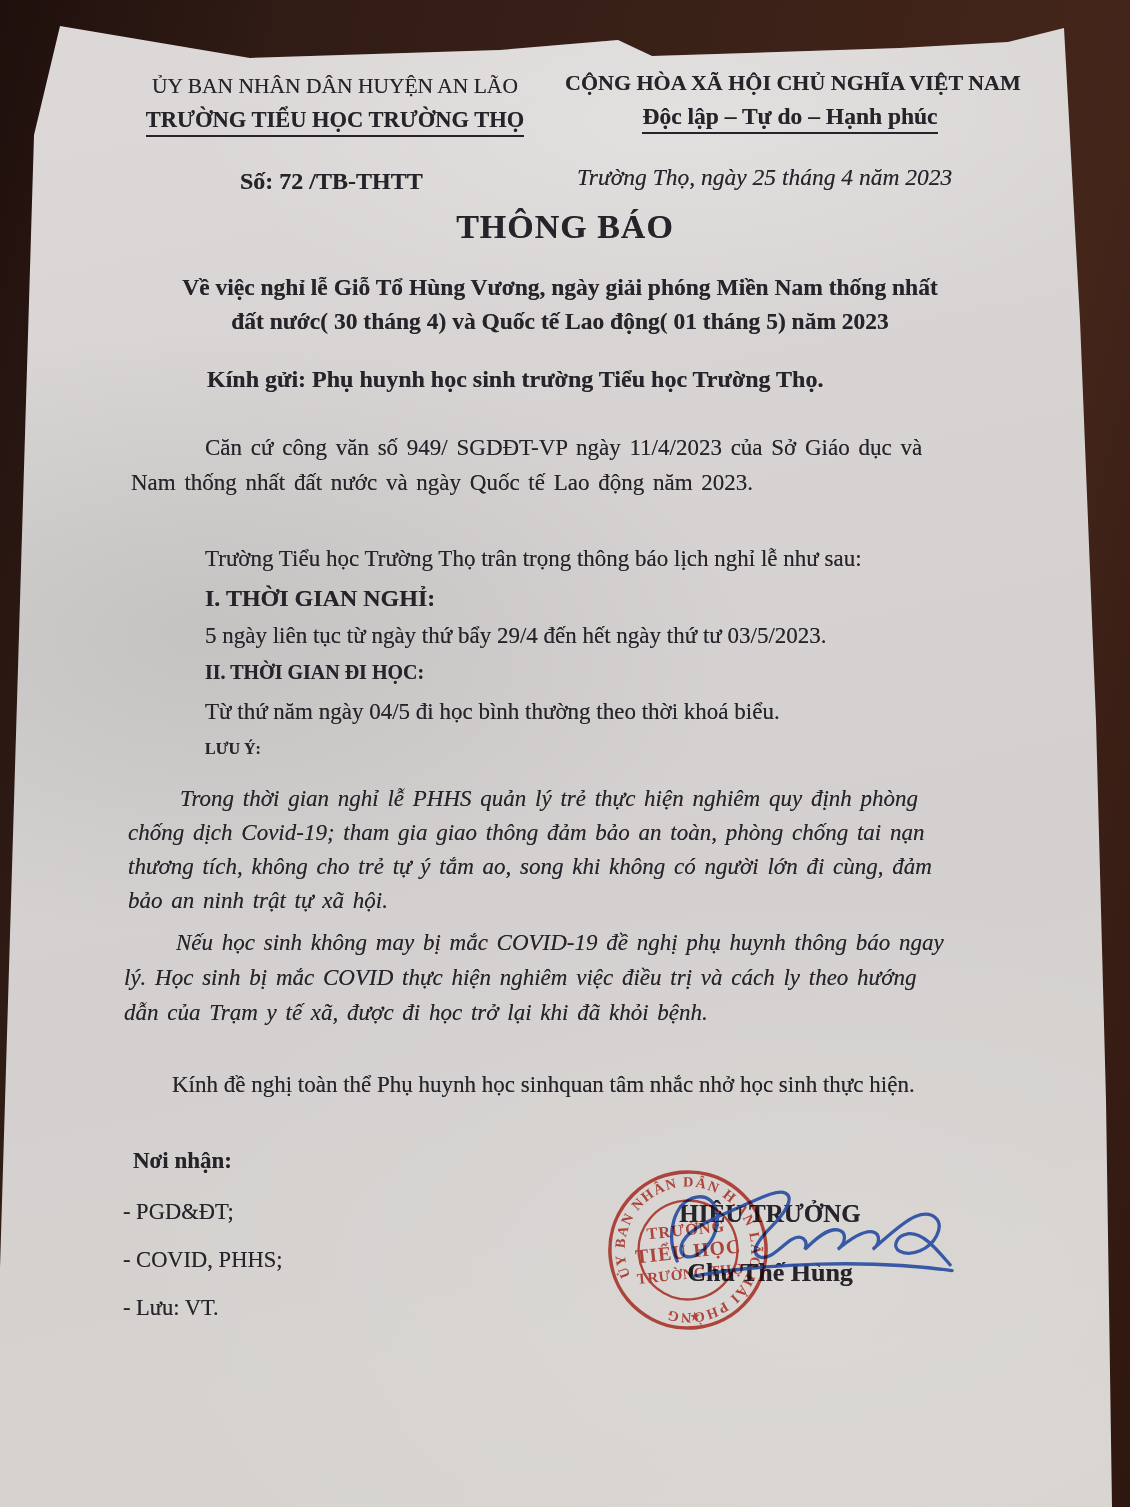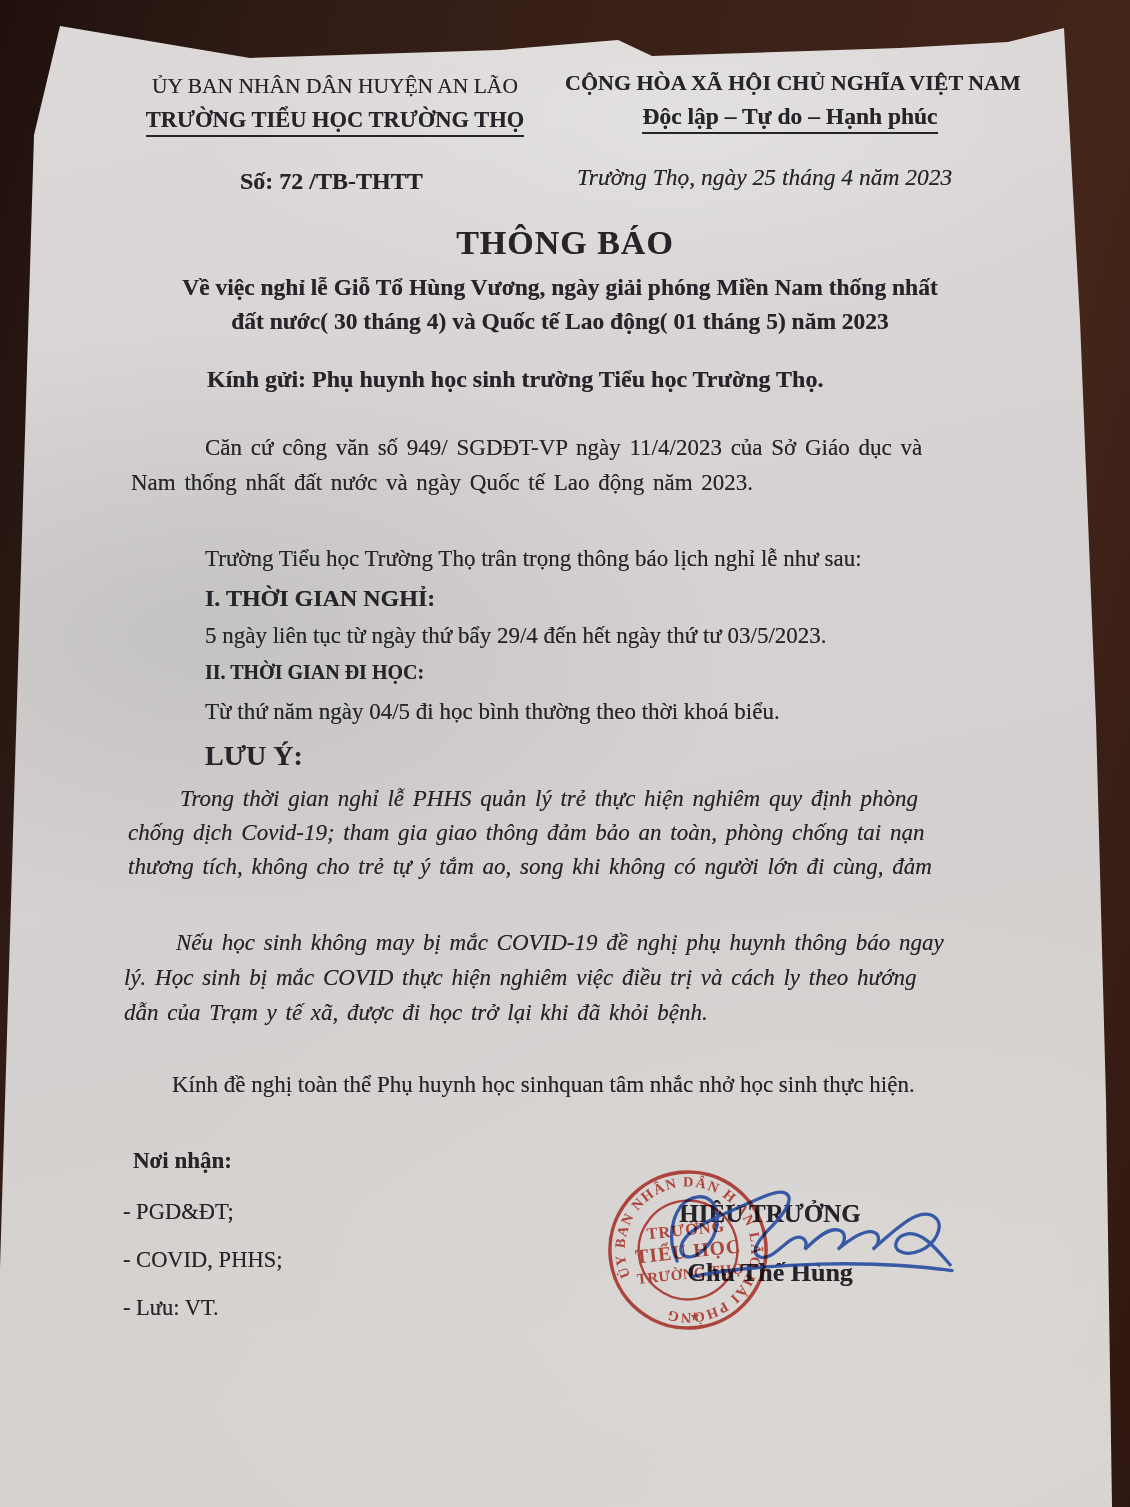--- a/index.html
+++ b/index.html
@@ -44,21 +44,21 @@
 <div class="abs ctr" style="left:565px;top:70px;width:450px;" data-name="header-national-block">
   <div class="t b" style="font-size:22px;" data-name="national-motto-line1">CỘNG HÒA XÃ HỘI CHỦ NGHĨA VIỆT NAM</div>
   <div style="margin-top:7px;">
     <span class="t b u" style="font-size:23.5px;" data-name="national-motto-line2">Độc lập – Tự do – Hạnh phúc</span>
   </div>
 </div>
 
 <div class="abs t" style="left:240px;top:168px;font-size:24px;font-weight:bold;" data-name="doc-number">Số: 72 /TB-THTT</div>
 <div class="abs t i" style="left:577px;top:164px;font-size:23.5px;" data-name="place-date-line">Trường Thọ, ngày 25 tháng 4 năm 2023</div>
 
-<div class="abs ctr" style="left:0;top:224px;width:1130px;" data-name="doc-title-wrap">
+<div class="abs ctr" style="left:0;top:208px;width:1130px;" data-name="doc-title-wrap">
   <span class="t b" style="font-size:34px;letter-spacing:1px;" data-name="doc-title">THÔNG BÁO</span>
 </div>
 
 <div class="abs ctr" style="left:0;top:270px;width:1120px;" data-name="doc-subtitle">
   <div class="tline b" style="font-size:23.5px;height:36px;line-height:36px;" data-name="doc-subtitle-lines">
       <div class="tline">Về việc nghỉ lễ Giỗ Tổ Hùng Vương, ngày giải phóng Miền Nam thống nhất</div>
       <div class="tline">đất nước( 30 tháng 4) và Quốc tế Lao động( 01 tháng 5) năm 2023</div>
     </div>
 </div>
 
@@ -76,27 +76,28 @@
 </style>
 
 <div class="abs t body-size" style="left:205px;top:546px;" data-name="announce-line">Trường Tiểu học Trường Thọ trân trọng thông báo lịch nghỉ lễ như sau:</div>
 
 <div class="abs t b" style="left:205px;top:585px;font-size:24px;" data-name="section1-heading">I. THỜI GIAN NGHỈ:</div>
 <div class="abs t body-size" style="left:205px;top:623px;" data-name="section1-body">5 ngày liên tục từ ngày thứ bẩy 29/4 đến hết ngày thứ tư 03/5/2023.</div>
 
 <div class="abs t b" style="left:205px;top:661px;font-size:20px;" data-name="section2-heading">II. THỜI GIAN ĐI HỌC:</div>
 <div class="abs t body-size" style="left:205px;top:699px;" data-name="section2-body">Từ thứ năm ngày 04/5 đi học bình thường theo thời khoá biểu.</div>
 
-<div class="abs t b" style="left:205px;top:740px;font-size:28px;" data-name="note-heading">LƯU Ý:</div>
+<div class="abs t b" style="left:205px;top:740px;font-size:16px;" data-name="note-heading">LƯU Ý:</div>
 
 <div class="abs i body-size" style="left:128px;top:782px;" data-name="note-paragraph-1">
   <div data-name="note-paragraph-1-lines">
       <div class="tline">Trong thời gian nghỉ lễ  PHHS quản lý trẻ thực hiện nghiêm quy định phòng</div>
       <div class="tline">chống dịch Covid-19; tham gia giao thông đảm bảo an toàn, phòng chống tai nạn</div>
       <div class="tline">thương tích, không cho trẻ tự ý tắm ao, song khi không có người lớn đi cùng, đảm</div>
+      <div class="tline">bảo an ninh trật tự xã hội.</div>
     </div>
 </div>
 <style>
   [data-name="note-paragraph-1"] .tline{height:34px;line-height:34px;word-spacing:3px;}
   [data-name="note-paragraph-1"] .tline:first-child{padding-left:52px;}
 </style>
 
 <div class="abs i body-size p2" style="left:124px;top:925px;" data-name="note-paragraph-2">
   <div data-name="note-paragraph-2-lines">
       <div class="tline">Nếu học sinh không may bị mắc COVID-19 đề nghị phụ huynh thông báo ngay</div>

